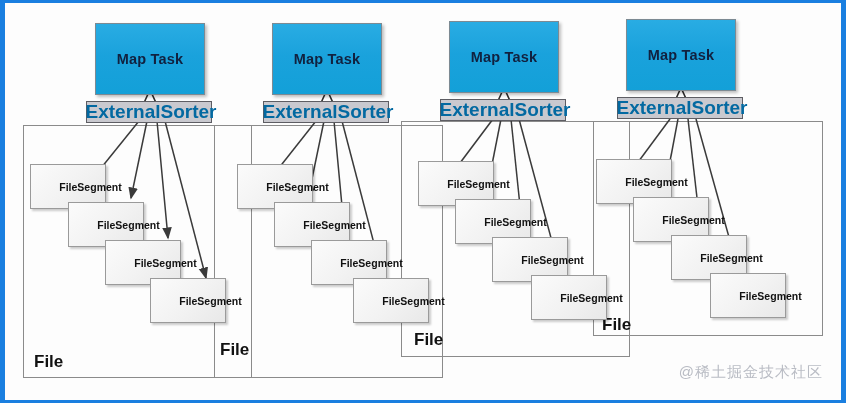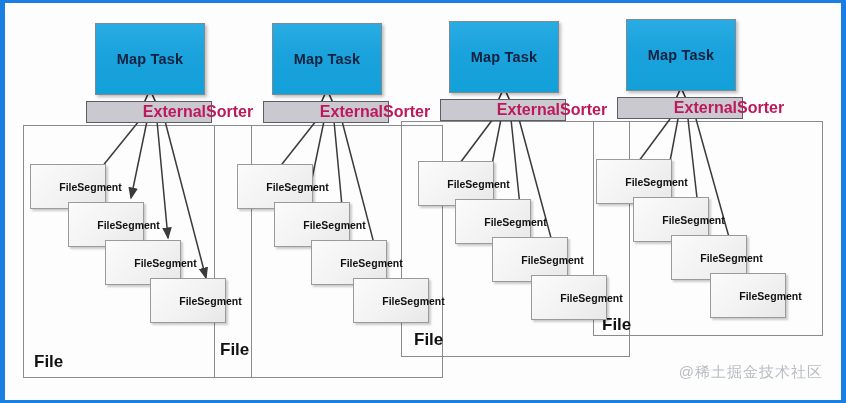--- a/index.html
+++ b/index.html
@@ -40,26 +40,25 @@
     width:126px;height:22px;
     background:#c9c9cf;
     border:1px solid #5d5d63;
     box-sizing:border-box;
   }
   .ext-sorter-label{
     position:absolute;
     top:-2px;left:-6px;
     width:140px;
     text-align:center;
-    font-size:16px;
+    font-size:19px;
     font-weight:bold;
-    color:#be185d;
+    color:#0369a1;
     white-space:nowrap;
     line-height:24px;
-    margin-left:47px;
   }
 
   
   .file-box{
     position:absolute;
     border:1.4px solid #8b8b8b;
     background:transparent;
     box-sizing:border-box;
   }
   .file-label{

